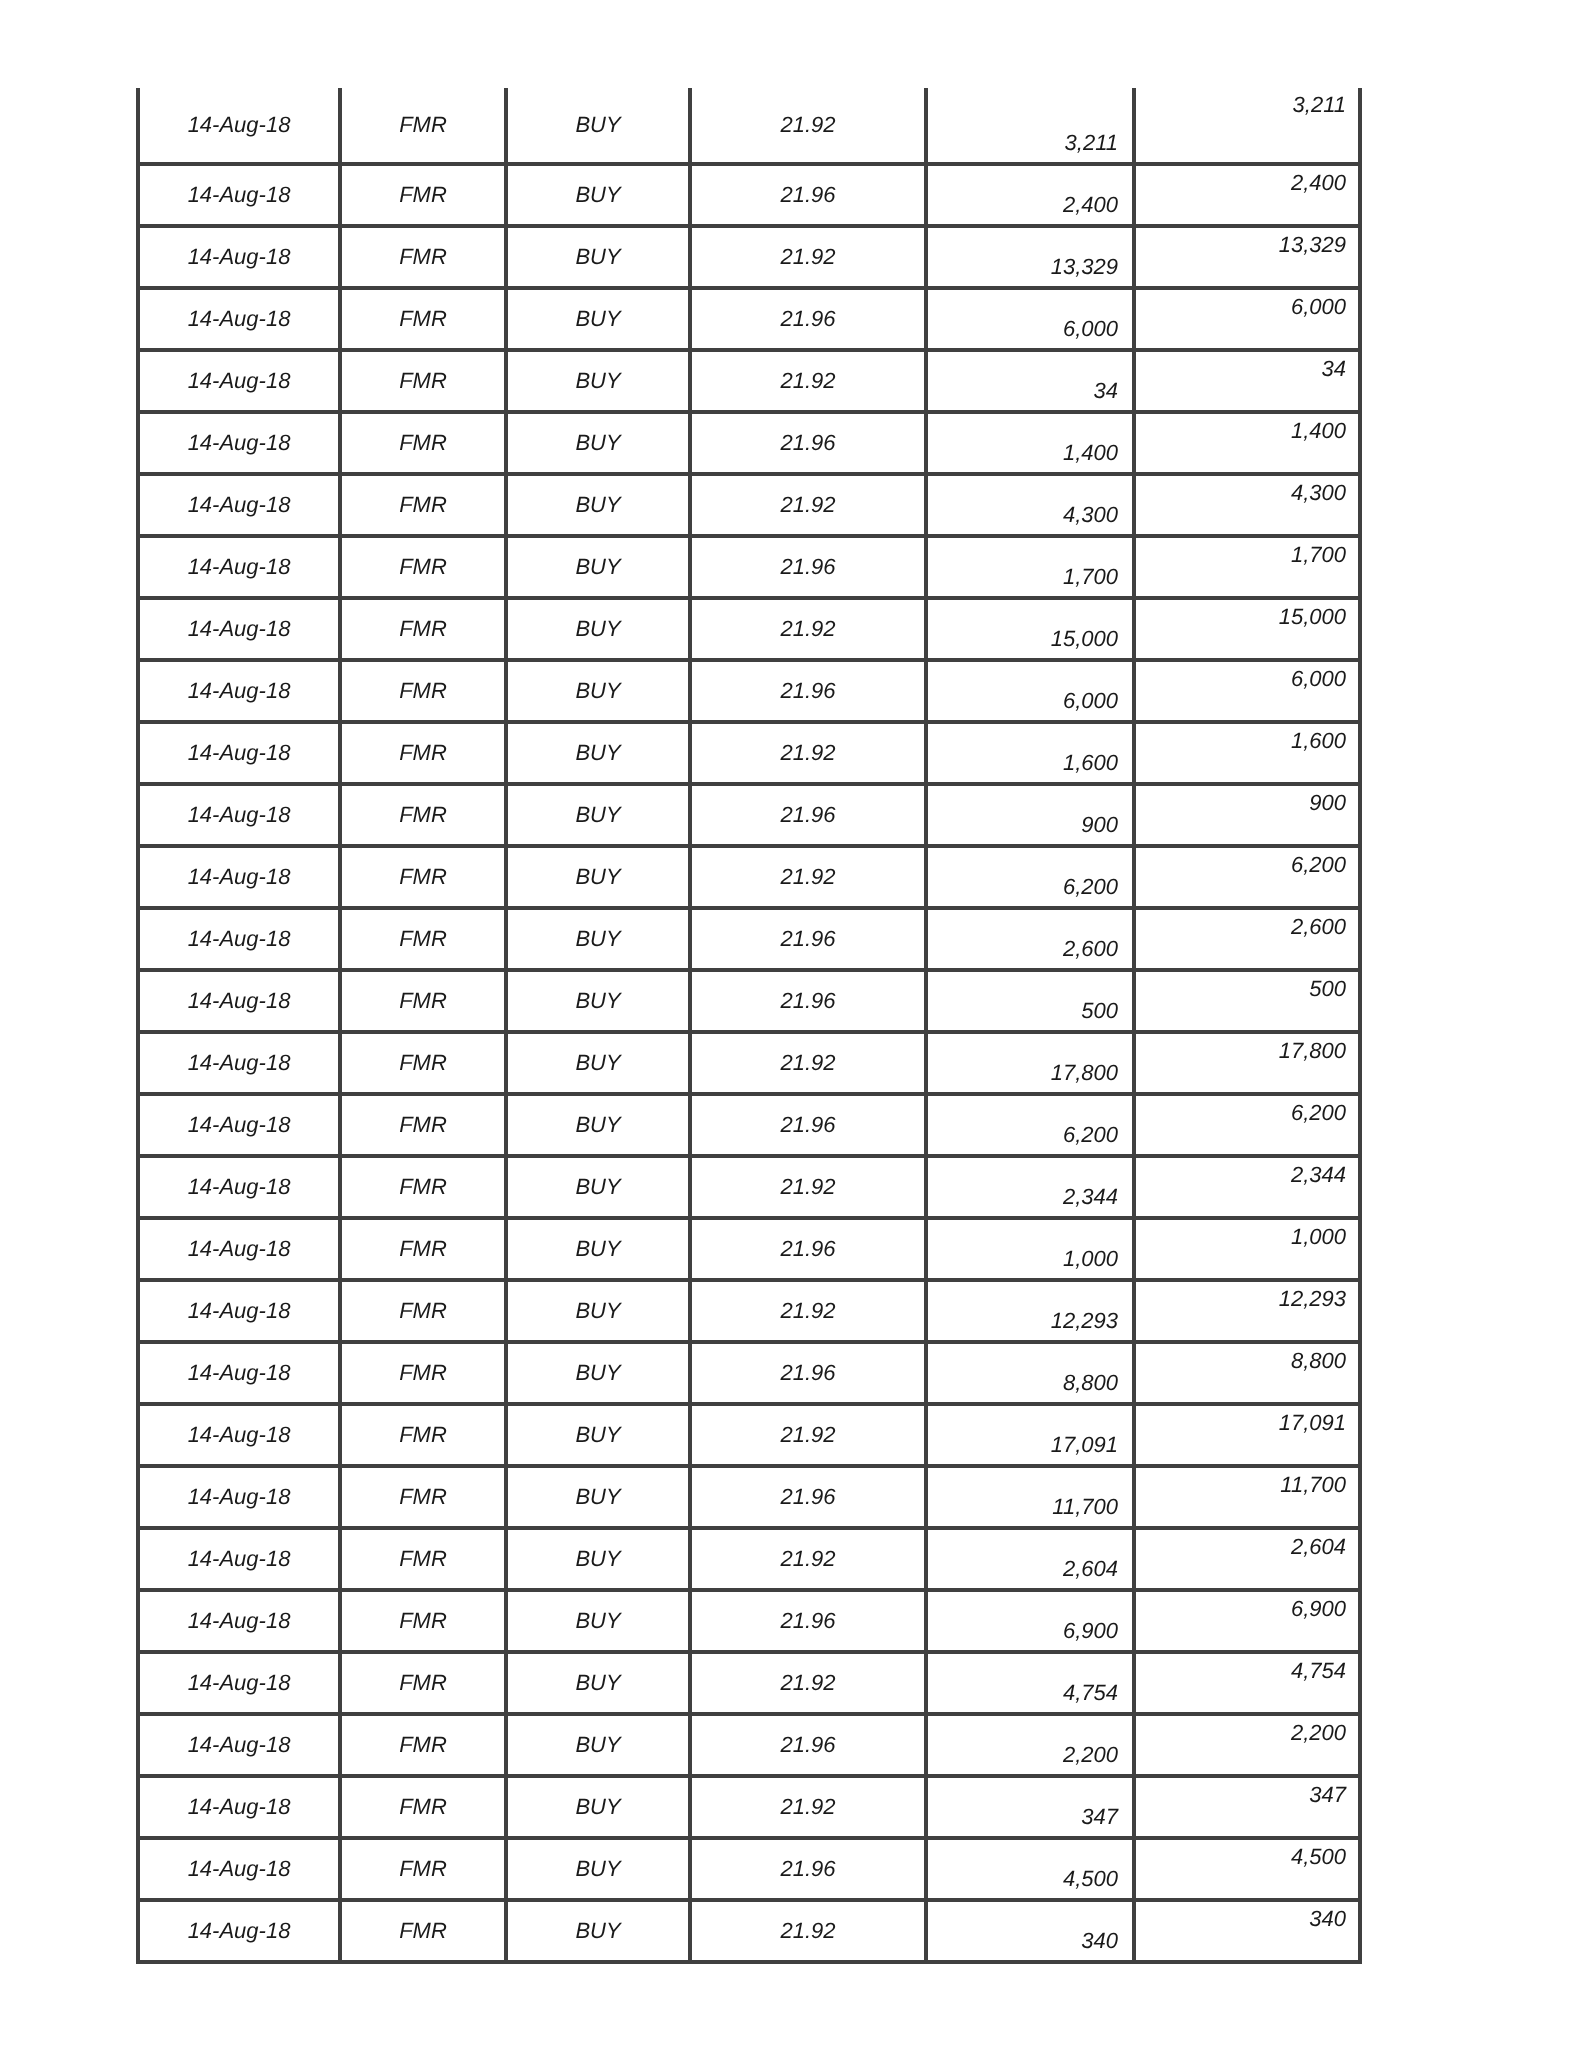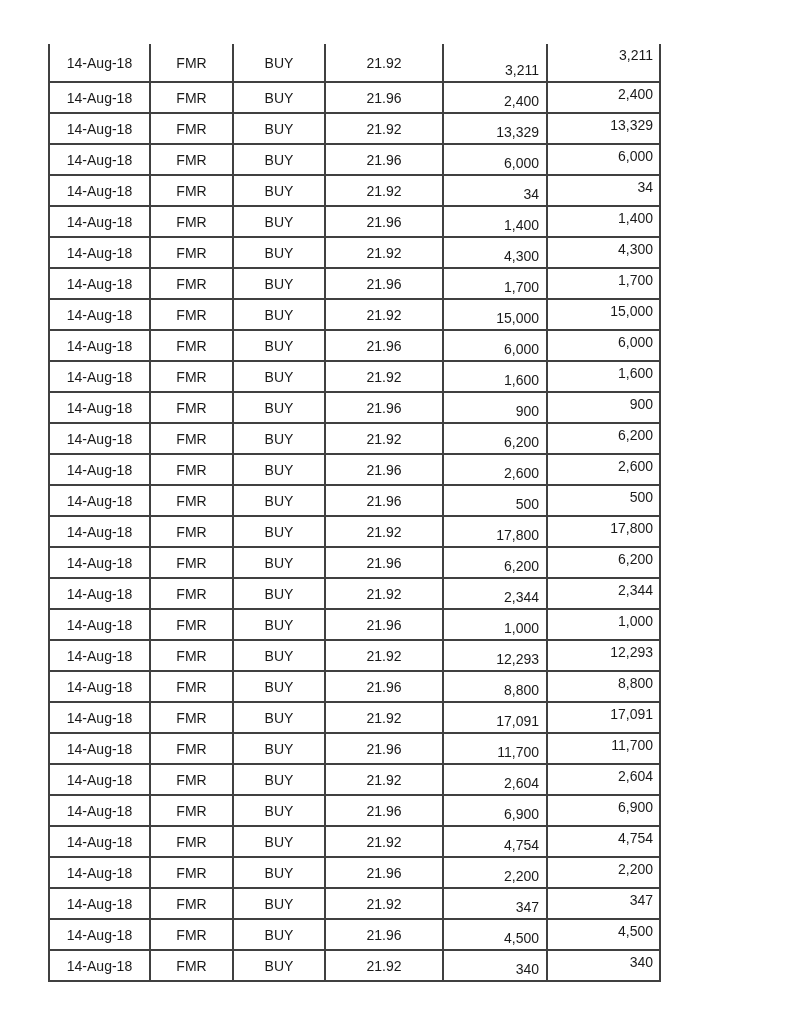--- a/index.html
+++ b/index.html
@@ -16,27 +16,28 @@
     overflow: hidden;
   }
   .page {
     position: absolute;
     left: 0; top: 0;
     width: 791px; height: 1024px;
     background: var(--page-bg);
   }
   table.trades {
     position: absolute;
-    left: 48px;
+    left: 68px;
     top: 44px;
     border-collapse: collapse;
     table-layout: fixed;
     font-family: "Liberation Sans", sans-serif;
-    font-size: 14px;
+    font-size: 11px;
     color: var(--text-color);
+    font-style: italic;
   }
   table.trades td {
     border: 2px solid var(--border-color);
     white-space: nowrap;
     overflow: hidden;
   }
   table.trades tr { height: 31px; }
   
   table.trades tr:first-child { height: 38px; }
   table.trades tr:first-child td { border-top: none; }

